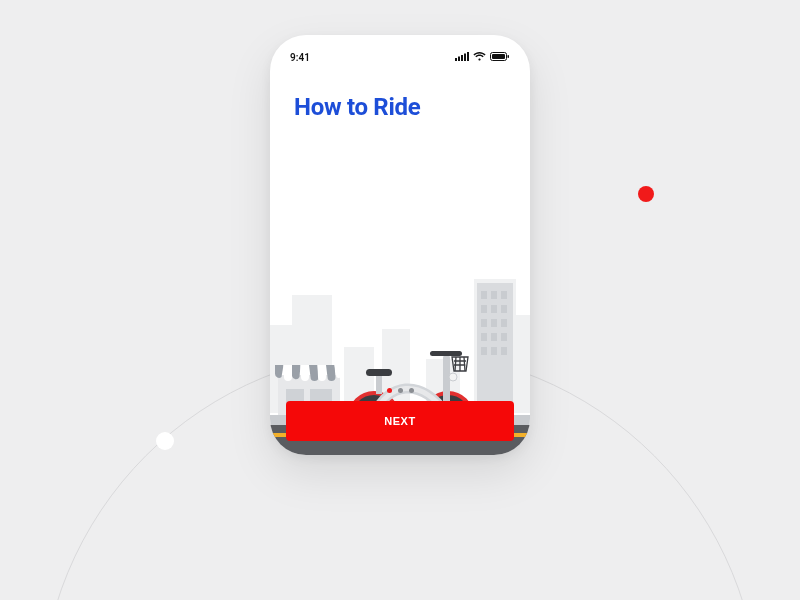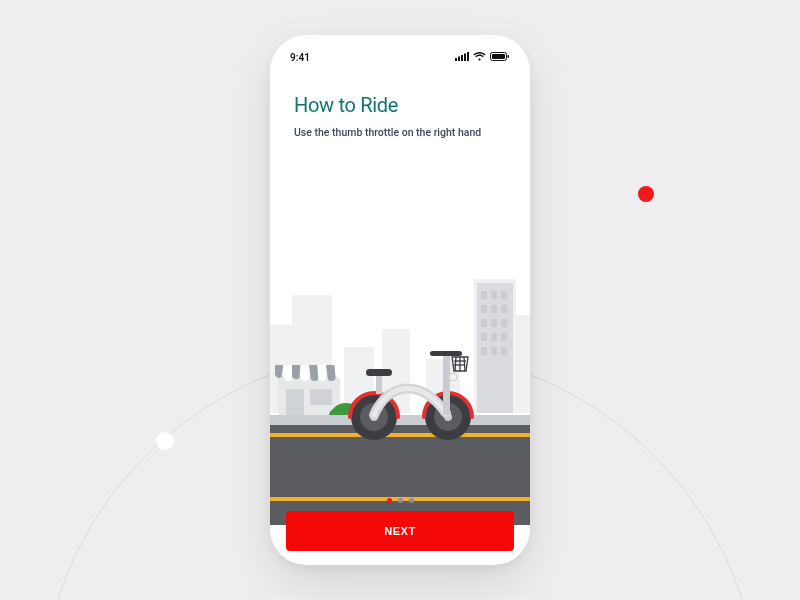--- a/index.html
+++ b/index.html
@@ -26,21 +26,21 @@
   .bg-dot-white {
     position: absolute;
     width: 18px; height: 18px;
     background: #ffffff;
     border-radius: 50%;
     left: 156px; top: 432px;
   }
   .phone {
     position: absolute;
     left: 270px; top: 35px;
-    width: 260px; height: 530px;
+    width: 260px; height: 420px;
     background: #ffffff;
     border-radius: 36px;
     box-shadow: 0 18px 45px rgba(0,0,0,0.10), 0 4px 12px rgba(0,0,0,0.06);
     overflow: hidden;
     padding-left: 32px;
   }
   .status-bar {
     position: absolute;
     top: 14px; left: 0; right: 0;
     height: 16px;
@@ -51,23 +51,23 @@
     font-size: 10px;
     font-weight: 600;
     color: #111;
   }
   .status-icons { display: flex; align-items: center; gap: 4px; }
   .content {
     position: absolute;
     top: 58px; left: 24px; right: 24px;
   }
   .title {
-    font-size: 20px;
-    font-weight: 400;
-    color: #0f766e;
+    font-size: 24px;
+    font-weight: 700;
+    color: #1d4ed8;
     letter-spacing: -0.3px;
   }
   .subtitle {
     margin-top: 8px;
     font-size: 10.5px;
     line-height: 1.55;
     font-weight: 500;
   }
   .sub-line1 { color: #3d4a5a; }
   .sub-line2 { color: #c7ccd2; }
@@ -138,21 +138,21 @@
             <rect x="2" y="2" width="13" height="5" rx="1" fill="#111"></rect>
             <rect x="17.5" y="3" width="1.5" height="3" rx="0.7" fill="#111"></rect>
           </svg>
       </span>
     </div>
   </div>
 
   <div class="content">
     <h1 class="title">How to Ride</h1>
     <p class="subtitle">
-      <span class="sub-line1">Use the thumb throttle on the right hand</span><br>
+      <br>
     </p>
   </div>
 
   <div class="illustration">
     <svg width="260" height="260" viewBox="0 0 260 260">
 
       <g fill="#f0f1f2">
         <rect x="0" y="60" width="36" height="88"></rect>
         <rect x="22" y="30" width="40" height="118"></rect>
         <rect x="74" y="82" width="30" height="66"></rect>

